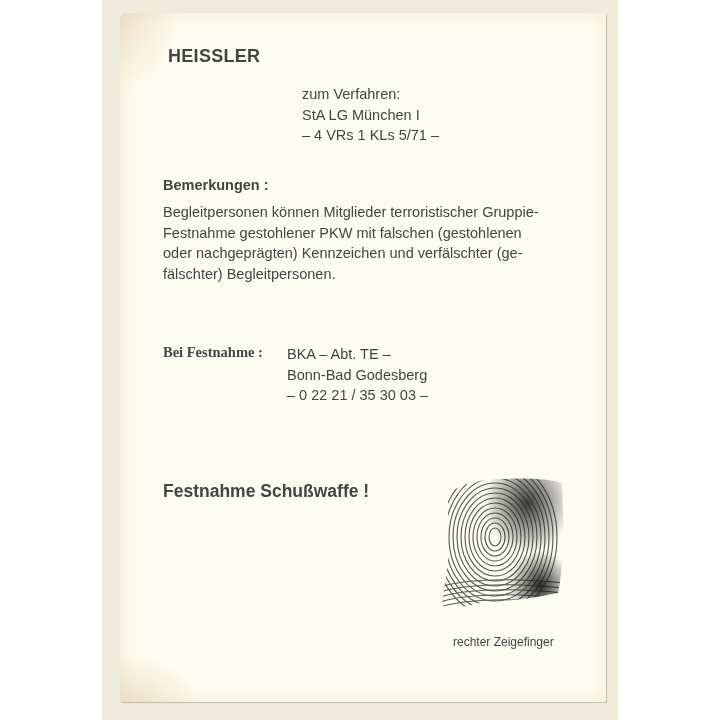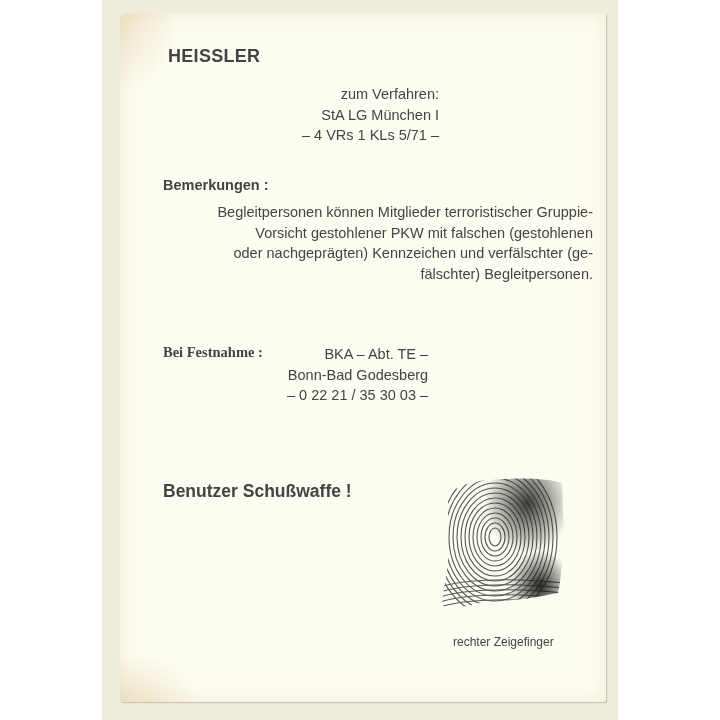--- a/index.html
+++ b/index.html
@@ -11,21 +11,20 @@
     }
     .mat {
       position: absolute; left: 102px; top: 0; width: 516px; height: 720px;
       background: #efebdd;
     }
     .card {
       position: absolute; left: 120px; top: 13px; width: 486px; height: 689px;
       background: #fdfcf0;
       border-radius: 6px 2px 2px 2px;
       box-shadow: 1px 1px 1px rgba(120,110,90,0.35), inset 0 0 18px rgba(214,190,140,0.25);
-      text-align: right;
     }
     .card::before {
       content: ""; position: absolute; left: 0; top: 0; width: 60px; height: 80px;
       background: radial-gradient(ellipse at top left, rgba(220,195,150,0.45), rgba(220,195,150,0) 70%);
       border-radius: 6px 0 0 0;
     }
     .card::after {
       content: ""; position: absolute; left: 0; bottom: 0; width: 80px; height: 50px;
       background: radial-gradient(ellipse at bottom left, rgba(220,195,150,0.45), rgba(220,195,150,0) 70%);
     }
@@ -54,33 +53,33 @@
 
   <div class="abs reg warrant-lines">
     <div>zum Verfahren:</div>
     <div>StA LG München I</div>
     <div>– 4 VRs 1 KLs 5/71 –</div>
   </div>
 
   <div class="abs bold remarks-label">Bemerkungen :</div>
   <div class="abs reg remarks-text">
     <div>Begleitpersonen können Mitglieder terroristischer Gruppie-</div>
-    <div>Vorsicht gestohlener PKW mit falschen (gestohlenen</div>
+    <div>Festnahme gestohlener PKW mit falschen (gestohlenen</div>
     <div>oder nachgeprägten) Kennzeichen und verfälschter (ge-</div>
     <div>fälschter) Begleitpersonen.</div>
   </div>
 
   <div class="abs bold arrest-label">Bei Festnahme :</div>
   <div class="abs reg arrest-lines">
     <div>BKA – Abt. TE –</div>
     <div>Bonn-Bad Godesberg</div>
     <div>– 0 22 21 / 35 30 03 –</div>
   </div>
 
-  <div class="abs warning">Benutzer Schußwaffe !</div>
+  <div class="abs warning">Festnahme Schußwaffe !</div>
 
   <svg class="fingerprint" viewBox="0 0 125 142" xmlns="http://www.w3.org/2000/svg">
     <defs>
       <clipPath id="fpclip">
         <path d="M8,20 Q20,6 60,4 Q105,2 122,8 L124,60 Q122,100 118,118 Q80,126 40,128 Q10,136 2,130 Q4,110 8,90 Z"></path>
       </clipPath>
       <radialGradient id="dark1" cx="0.7" cy="0.2" r="0.35">
         <stop offset="0" stop-color="#2a2a2a" stop-opacity="0.9"></stop>
         <stop offset="1" stop-color="#2a2a2a" stop-opacity="0"></stop>
       </radialGradient>

